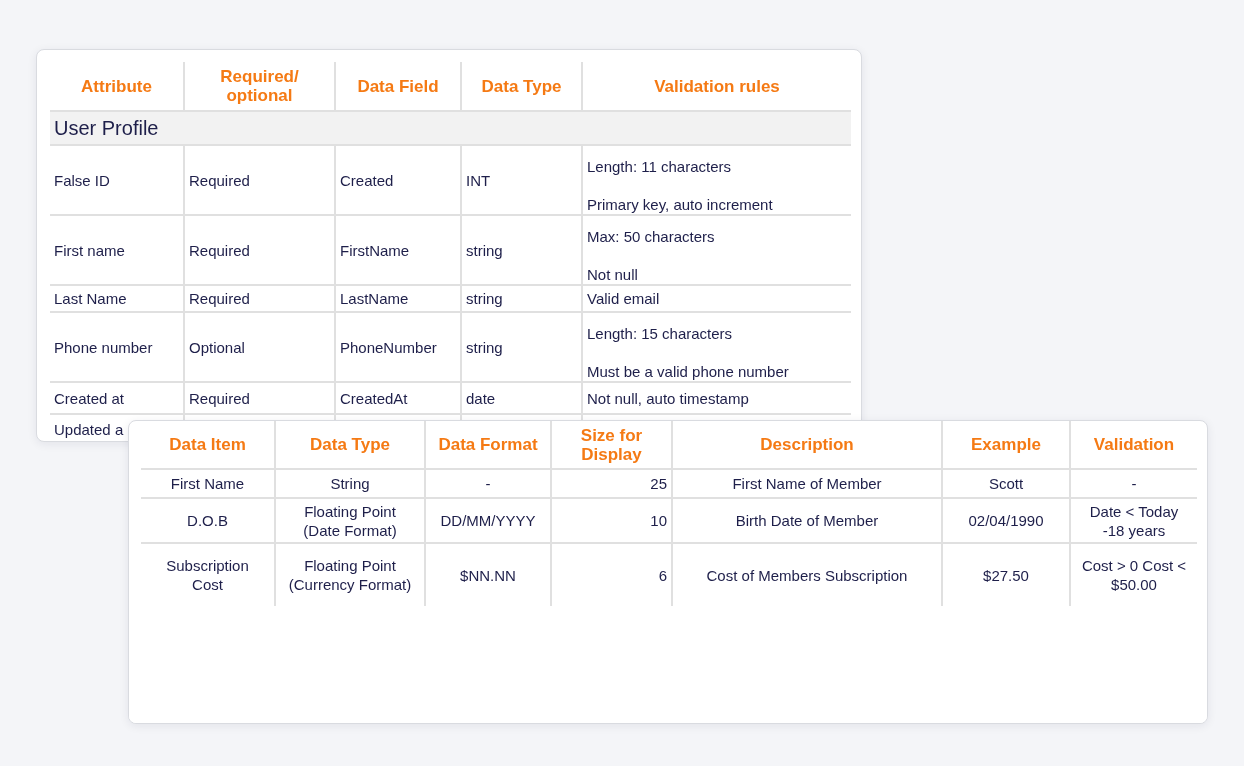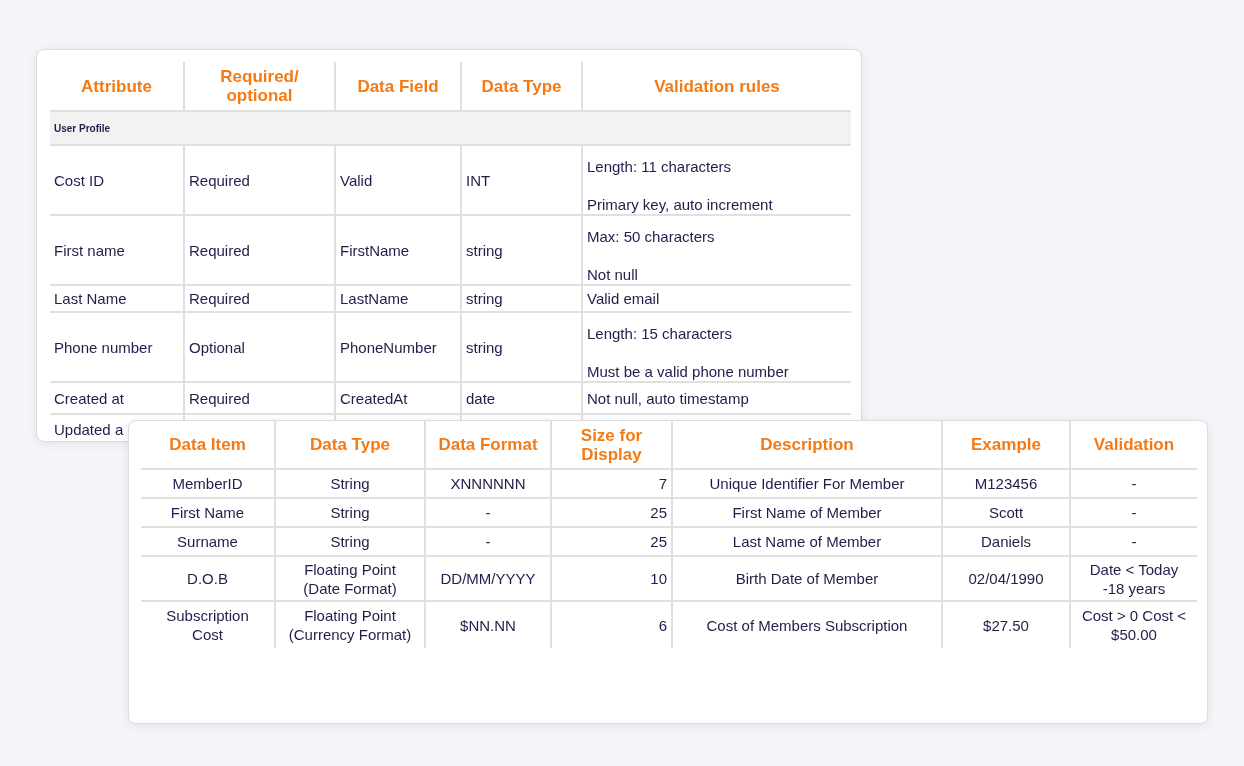--- a/index.html
+++ b/index.html
@@ -35,22 +35,22 @@
       font-size: 15px;
       line-height: 19px;
       color: #1e1f4a;
       border-right: 2px solid #e0e0e0;
       border-bottom: 2px solid #e0e0e0;
       vertical-align: middle;
     }
     td:last-child { border-right: none; }
     .section-row td {
       background: #f2f2f2;
-      font-weight: bold;
-      font-size: 10px;
+      font-weight: normal;
+      font-size: 20px;
       padding-left: 4px;
     }
     
     #t1 { position: absolute; left: 13px; top: 12px; width: 801px; }
     #t1 td { padding-left: 4px; text-align: left; }
     #t1 .vr-cell { padding-top: 11px; }
     #t1 .vr-line1 { display: block; }
     #t1 .vr-line2 { display: block; margin-top: 19px; }
     
     #t2 { position: absolute; left: 12px; top: 0px; width: 1056px; }
@@ -81,23 +81,23 @@
         <th>Data Field</th>
         <th>Data Type</th>
         <th>Validation rules</th>
       </tr>
     </thead>
     <tbody>
       <tr class="section-row" style="height:34px">
         <td colspan="5">User Profile</td>
       </tr>
       <tr style="height:68px">
-        <td>Cost ID</td>
-        <td>Required</td>
-        <td>Valid</td>
+        <td>False ID</td>
+        <td>Required</td>
+        <td>Created</td>
         <td>INT</td>
         <td class="vr-cell">
           <span class="vr-line1">Length: 11 characters</span>
           <span class="vr-line2">Primary key, auto increment</span>
         </td>
       </tr>
       <tr style="height:65px">
         <td>First name</td>
         <td>Required</td>
         <td>FirstName</td>
@@ -159,57 +159,39 @@
         <th>Data Type</th>
         <th>Data Format</th>
         <th style="padding:0 16px">Size for Display</th>
         <th>Description</th>
         <th>Example</th>
         <th>Validation</th>
       </tr>
     </thead>
     <tbody>
       <tr style="height:29px">
-        <td>MemberID</td>
-        <td>String</td>
-        <td>XNNNNNN</td>
-        <td class="num">7</td>
-        <td>Unique Identifier For Member</td>
-        <td>M123456</td>
-        <td>-</td>
-      </tr>
-      <tr style="height:29px">
         <td>First Name</td>
         <td>String</td>
         <td>-</td>
         <td class="num">25</td>
         <td>First Name of Member</td>
         <td>Scott</td>
-        <td>-</td>
-      </tr>
-      <tr style="height:29px">
-        <td>Surname</td>
-        <td>String</td>
-        <td>-</td>
-        <td class="num">25</td>
-        <td>Last Name of Member</td>
-        <td>Daniels</td>
         <td>-</td>
       </tr>
       <tr style="height:45px">
         <td>D.O.B</td>
         <td style="padding:0 14px">Floating Point (Date Format)</td>
         <td>DD/MM/YYYY</td>
         <td class="num">10</td>
         <td>Birth Date of Member</td>
         <td>02/04/1990</td>
         <td style="padding:0 10px">Date &lt; Today -18 years</td>
       </tr>
       <tr style="height:44px">
-        <td style="padding:4px 18px; border-bottom:none">Subscription Cost</td>
+        <td style="padding:12px 18px; border-bottom:none">Subscription Cost</td>
         <td style="padding:0 4px; border-bottom:none">Floating Point (Currency Format)</td>
         <td style="border-bottom:none">$NN.NN</td>
         <td class="num" style="border-bottom:none">6</td>
         <td style="border-bottom:none">Cost of Members Subscription</td>
         <td style="border-bottom:none">$27.50</td>
         <td style="padding:0 4px; border-bottom:none">Cost &gt; 0 Cost &lt; $50.00</td>
       </tr>
     </tbody>
   </table>
   <div class="bottom-fade"></div>

